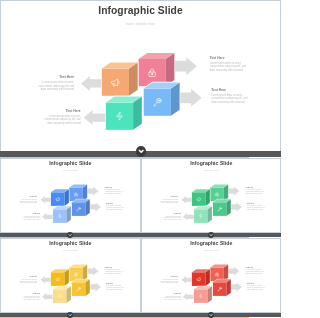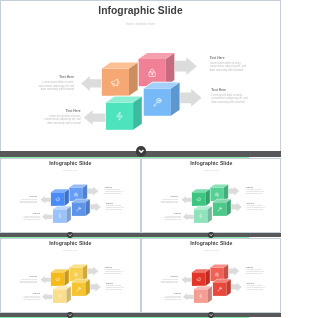--- a/index.html
+++ b/index.html
@@ -1,20 +1,20 @@
 <!DOCTYPE html>
 <html><head>
 <meta charset="utf-8">
 <title>Infographic Slide</title>
 <style>
   html,body{margin:0;padding:0;background:#fff;}
   body{width:281px;height:318px;overflow:hidden;
        font-family:"Liberation Sans",sans-serif;
        -webkit-font-smoothing:antialiased;}
-  .page{position:relative;width:249px;height:318px;background:#86efac;}
+  .page{position:relative;width:249px;height:318px;background:#fdba74;}
 
   .slideWrap{position:absolute;overflow:hidden;background:#fff;
              box-sizing:border-box;border:1px solid #c3d0d8;}
   .slideInner{position:absolute;left:-1px;top:-1px;transform-origin:0 0;}
   .slide{position:relative;width:281px;height:150px;background:#ffffff;
          box-sizing:border-box;overflow:hidden;}
 
   .title{position:absolute;left:0;top:4.6px;width:281px;text-align:center;
          font-size:10.3px;font-weight:bold;color:#3f3f3f;letter-spacing:0.05px;}
   .subtitle{position:absolute;left:0;top:22.3px;width:281px;text-align:center;

